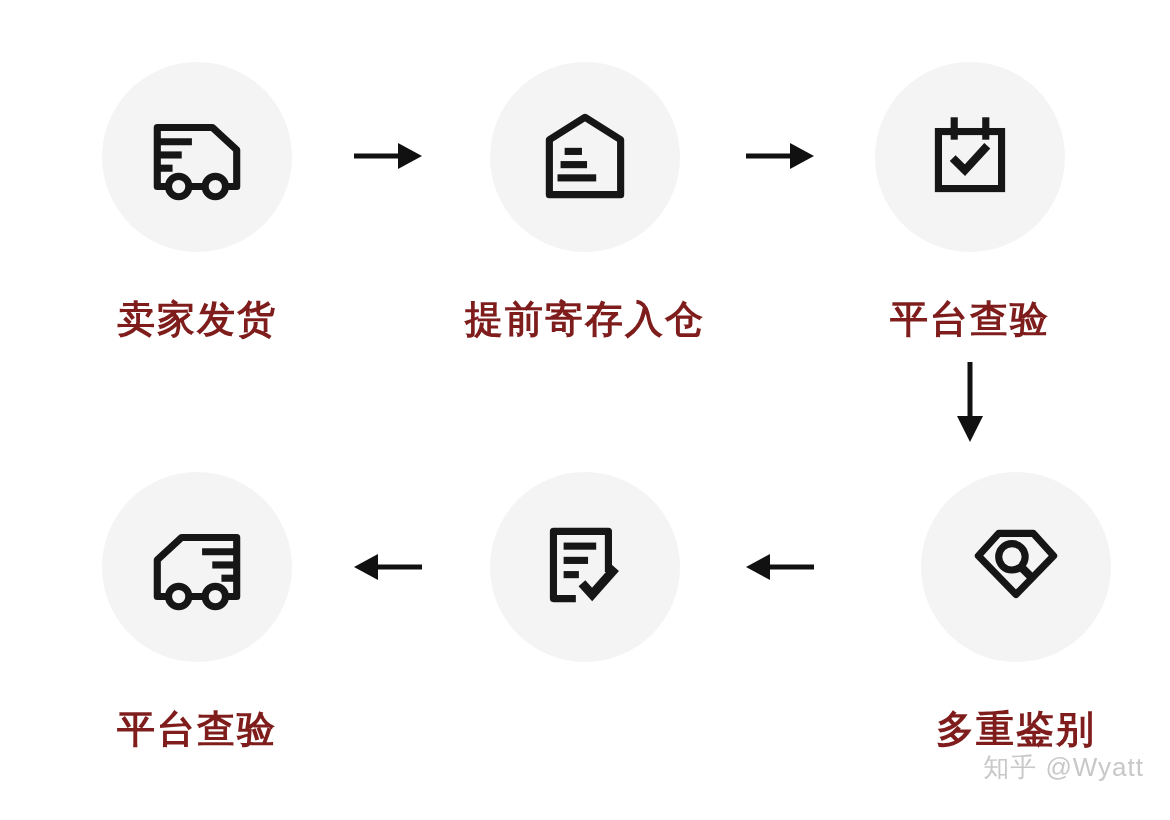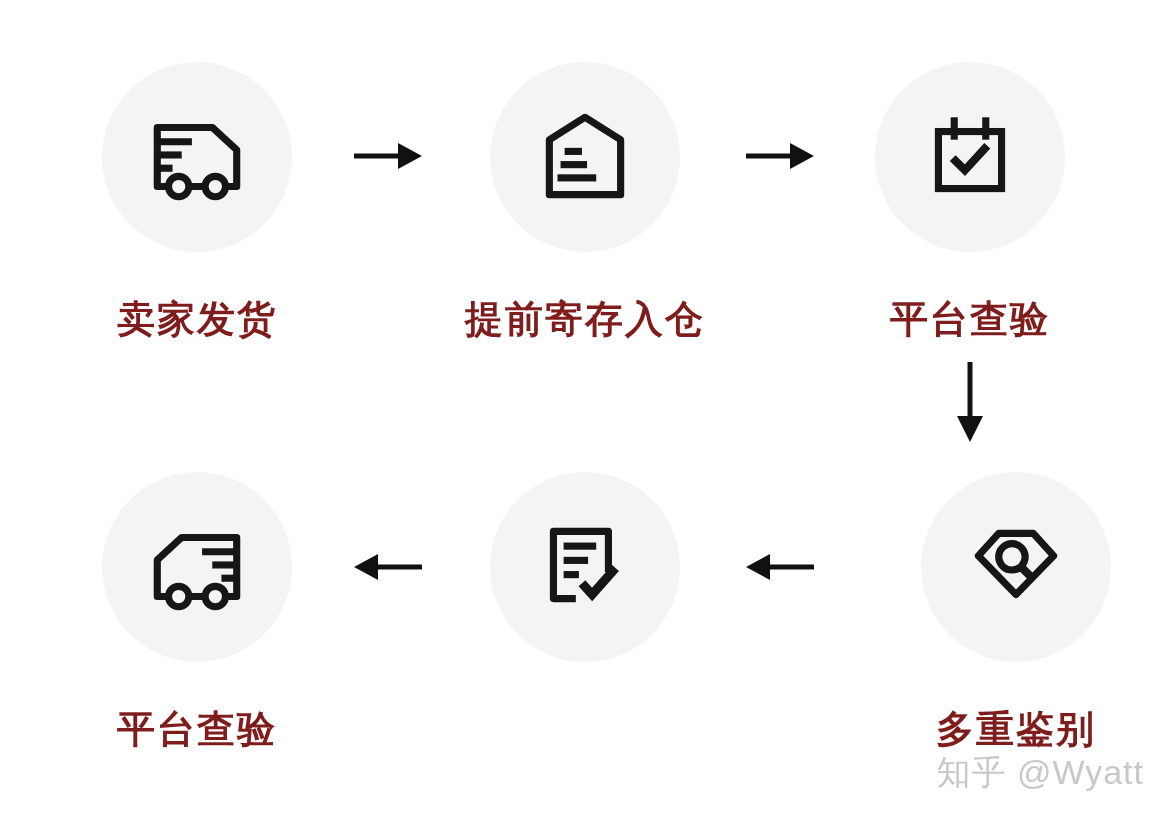--- a/index.html
+++ b/index.html
@@ -15,21 +15,21 @@
     display:flex;align-items:center;justify-content:center;
   }
   .label{
     margin-top:42px;
     font-size:38px;font-weight:700;letter-spacing:2px;
     color:#7f1d1d;white-space:nowrap;
   }
   .arrow{position:absolute;}
   .watermark{
     position:absolute;right:26px;top:750px;
-    font-size:34px;color:#c8c8c8;letter-spacing:1px;
+    font-size:26px;color:#c8c8c8;letter-spacing:1px;
   }
   
   #step1{left:37px;top:62px;}
   #step2{left:425px;top:62px;}
   #step3{left:810px;top:62px;}
   #step4{left:856px;top:472px;}
   #step5{left:425px;top:472px;}
   #step6{left:37px;top:472px;}
   #arrow1{left:352px;top:134px;}
   #arrow2{left:744px;top:134px;}

